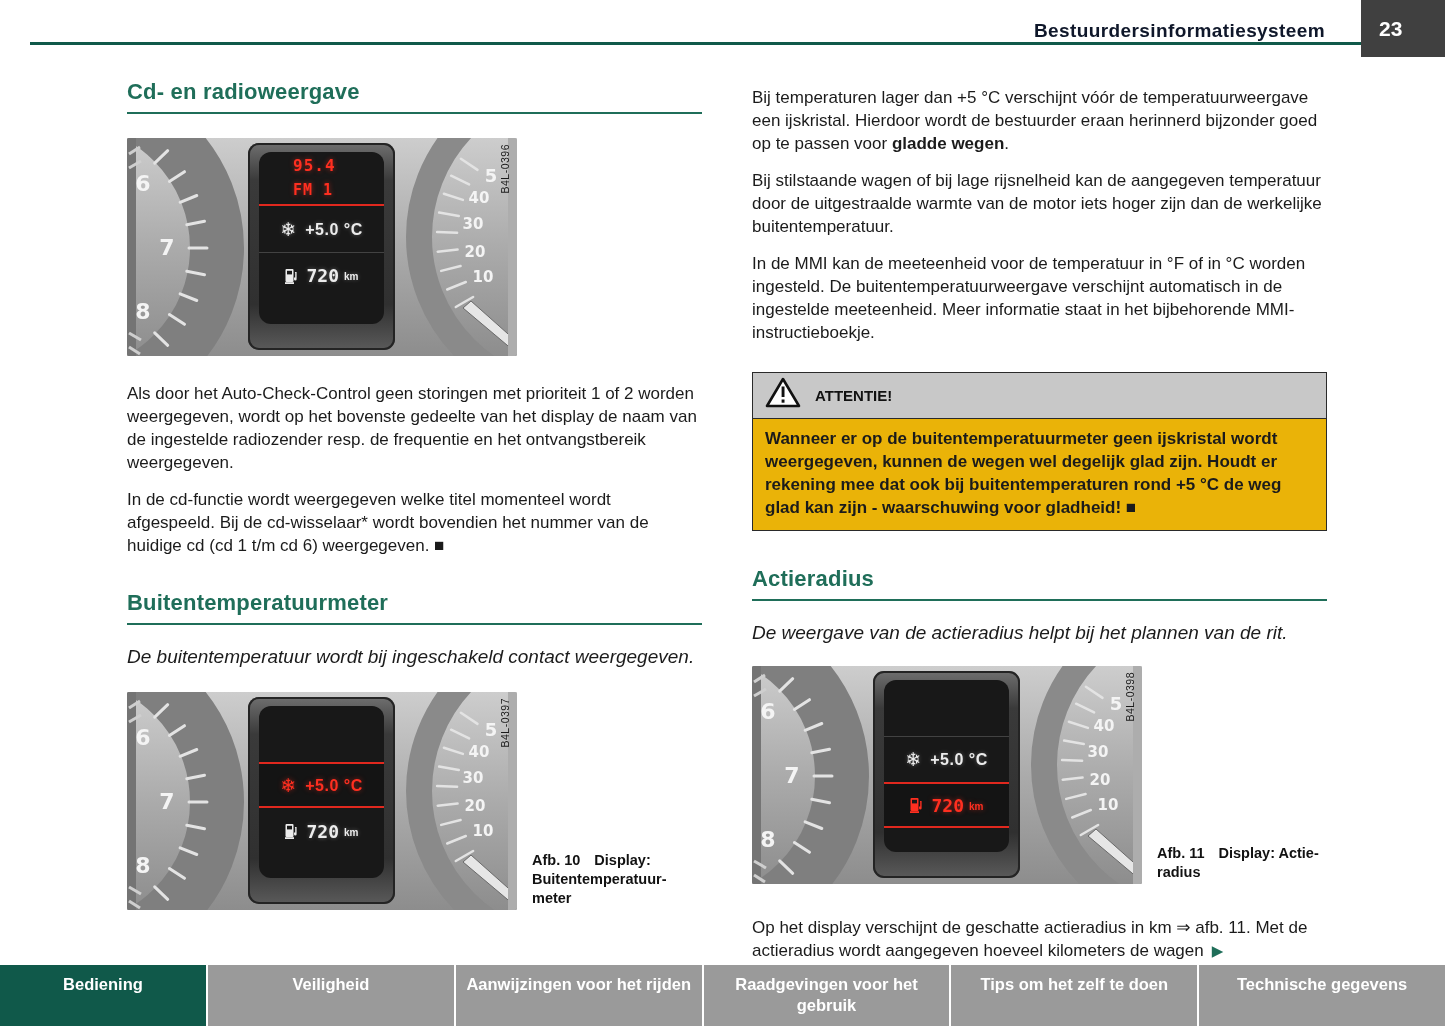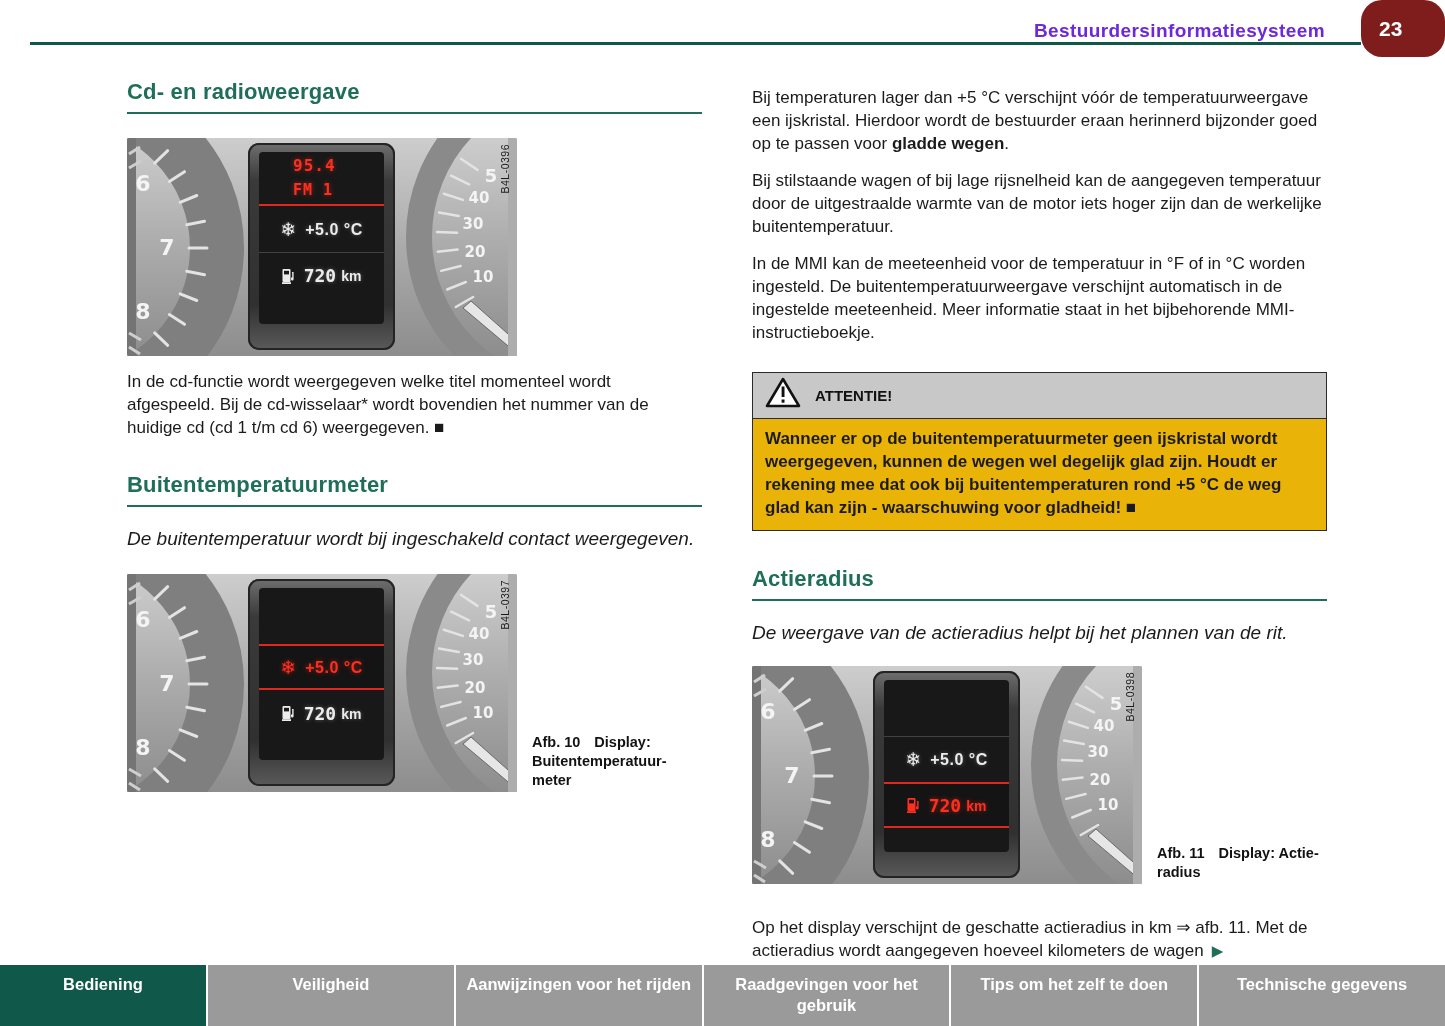--- a/index.html
+++ b/index.html
@@ -1,24 +1,24 @@
 <!DOCTYPE html>
 <html><head>
 <meta charset="utf-8">
 <style>
   * { margin:0; padding:0; box-sizing:border-box; }
   html,body { background:#ffffff; }
   body { font-family:"Liberation Sans", sans-serif; color:#1b1b1b; }
   .page { position:relative; width:1445px; height:1026px; background:#fff; overflow:hidden; }
 
   
-  .header-title { position:absolute; top:20px; right:120px; font-size:19px; font-weight:bold; color:#6d28d9; letter-spacing:.4px; }
+  .header-title { position:absolute; top:20px; right:120px; font-size:19px; font-weight:bold; color:#0f172a; letter-spacing:.4px; }
   .header-rule  { position:absolute; top:42px; left:30px; right:84px; height:3px; background:#10594a; }
-  .page-num-box { position:absolute; top:0; right:0; width:84px; height:57px; background:#7f1d1d; color:#fff;
-                  font-size:21px; font-weight:bold; display:flex; align-items:center; padding-left:18px;border-radius:21px; }
+  .page-num-box { position:absolute; top:0; right:0; width:84px; height:57px; background:#404040; color:#fff;
+                  font-size:21px; font-weight:bold; display:flex; align-items:center; padding-left:18px; }
 
   
   .col { position:absolute; top:80px; width:575px; font-size:17px; line-height:23px; }
   .col-left  { left:127px; }
   .col-right { left:752px; }
   h2.sec { font-size:22px; font-weight:bold; color:#1f6e59; letter-spacing:.2px; }
   .sec-rule { height:2px; background:#1f6e59; margin-top:9px; }
   p.body  { margin-top:14px; }
   p.first { margin-top:6px; }
   p.intro { font-style:italic; font-size:19px; line-height:27px; margin-top:18px; }
@@ -31,40 +31,40 @@
   .fig svg.cluster { position:absolute; left:0; top:0; }
   .fig-code { position:absolute; top:6px; right:0px; font-size:10.5px; color:#1a1a1a; letter-spacing:.5px;
               writing-mode:vertical-rl; transform:rotate(180deg); }
   .fig-caption { position:absolute; bottom:2px; width:178px; left:405px; font-size:14.5px; font-weight:bold; line-height:19px; color:#121212; }
   .fig-caption .lbl { margin-right:14px; }
   .cap-narrow { width:150px; }
 
   
   .bezel  { position:absolute; left:121px; top:5px; width:147px; height:207px; border-radius:11px;
             background:linear-gradient(180deg,#6f6f6f,#3a3a3a 18%,#303030 78%,#5a5a5a); box-shadow:inset 0 0 0 2px #242424; }
-  .screen { position:absolute; left:11px; top:9px; right:11px; height:172px; background:#181818; border-radius:4px;
+  .screen { position:absolute; left:11px; top:9px; right:11px; height:172px; background:#181818; border-radius:12px;
             overflow:hidden; display:flex; flex-direction:column; }
   .drow { display:flex; align-items:center; justify-content:center; gap:9px; }
   .drow + .drow { border-top:1px solid #424242; }
   .row-radio { height:54px; flex-direction:column; align-items:flex-start; justify-content:center; gap:2px;
                padding-left:34px; border-bottom:2px solid #e0281e; }
   .row-radio + .drow { border-top:none; }
   .row-empty { height:56px; }
   .row-temp, .row-fuel { height:46px; }
   .hl { border-top:2px solid #e0281e !important; border-bottom:2px solid #e0281e; background:#141414; }
   .hl + .drow { border-top:none; }
   .lcd-red   { color:#ff2f20; text-shadow:0 0 5px rgba(255,47,32,.55); }
   .lcd-white { color:#ececec; text-shadow:0 0 4px rgba(255,255,255,.3); }
   .rfreq { font-family:"DejaVu Sans Mono", monospace; font-weight:bold; font-size:16px; letter-spacing:1px; }
   .rband { font-family:"DejaVu Sans Mono", monospace; font-weight:bold; font-size:15px; letter-spacing:1px; }
   .snow  { font-size:19px; line-height:1; }
   .temp-text { font-size:16px; font-weight:bold; letter-spacing:.5px; }
   .fuel-ic { display:flex; align-items:center; }
   .fuel-val  { font-family:"DejaVu Sans Mono", monospace; font-weight:bold; font-size:18px; }
-  .fuel-unit { font-size:14px; font-weight:bold; align-self:center; margin-left:-4px; margin-top:2px; }
+  .fuel-unit { font-size:10px; font-weight:bold; align-self:center; margin-left:-4px; margin-top:2px; }
 
   
   .warn { margin-top:28px; border:1px solid #2a2a2a; }
   .warn-head { background:#c8c8c8; border-bottom:1px solid #2a2a2a; height:46px; display:flex; align-items:center; gap:14px; padding:0 12px; }
   .warn-title { font-size:15px; font-weight:bold; color:#111; }
   .warn-body { padding:8px 12px 11px; font-weight:bold; font-size:17px; line-height:23px; background:#eab308; }
 
   
   .footer { position:absolute; left:0; bottom:0; width:1445px; height:61px; display:flex; background:#fff; }
   .tab { height:100%; color:#fff; font-weight:bold; font-size:16.5px; text-align:center; padding-top:9px; line-height:21px; }
@@ -165,20 +165,21 @@
               </span>
               <span class="fuel-val lcd-white">720</span>
               <span class="fuel-unit lcd-white">km</span>
             </div>
           </div>
         </div>
         <div class="fig-code">B4L-0396</div>
       </div>
     </div>
 
+    <p class="body" style="margin-top:26px">Als door het Auto-Check-Control geen storingen met prioriteit 1 of 2 worden weergegeven, wordt op het bovenste gedeelte van het display de naam van de ingestelde radiozender resp. de frequentie en het ontvangstbereik weergegeven.</p>
     <p class="body">In de cd-functie wordt weergegeven welke titel momenteel wordt afgespeeld. Bij de cd-wisselaar* wordt bovendien het nummer van de huidige cd (cd 1 t/m cd 6) weergegeven. ■</p>
 
     <h2 class="sec mt34">Buitentemperatuurmeter</h2>
     <div class="sec-rule"></div>
     <p class="intro">De buitentemperatuur wordt bij ingeschakeld contact weergegeven.</p>
 
     <div class="figure-row" style="margin-top:22px">
       <div class="fig">
         <svg class="cluster" viewBox="0 0 390 218" width="390" height="218">
           <rect width="390" height="218" fill="url(#figbg)"></rect>

